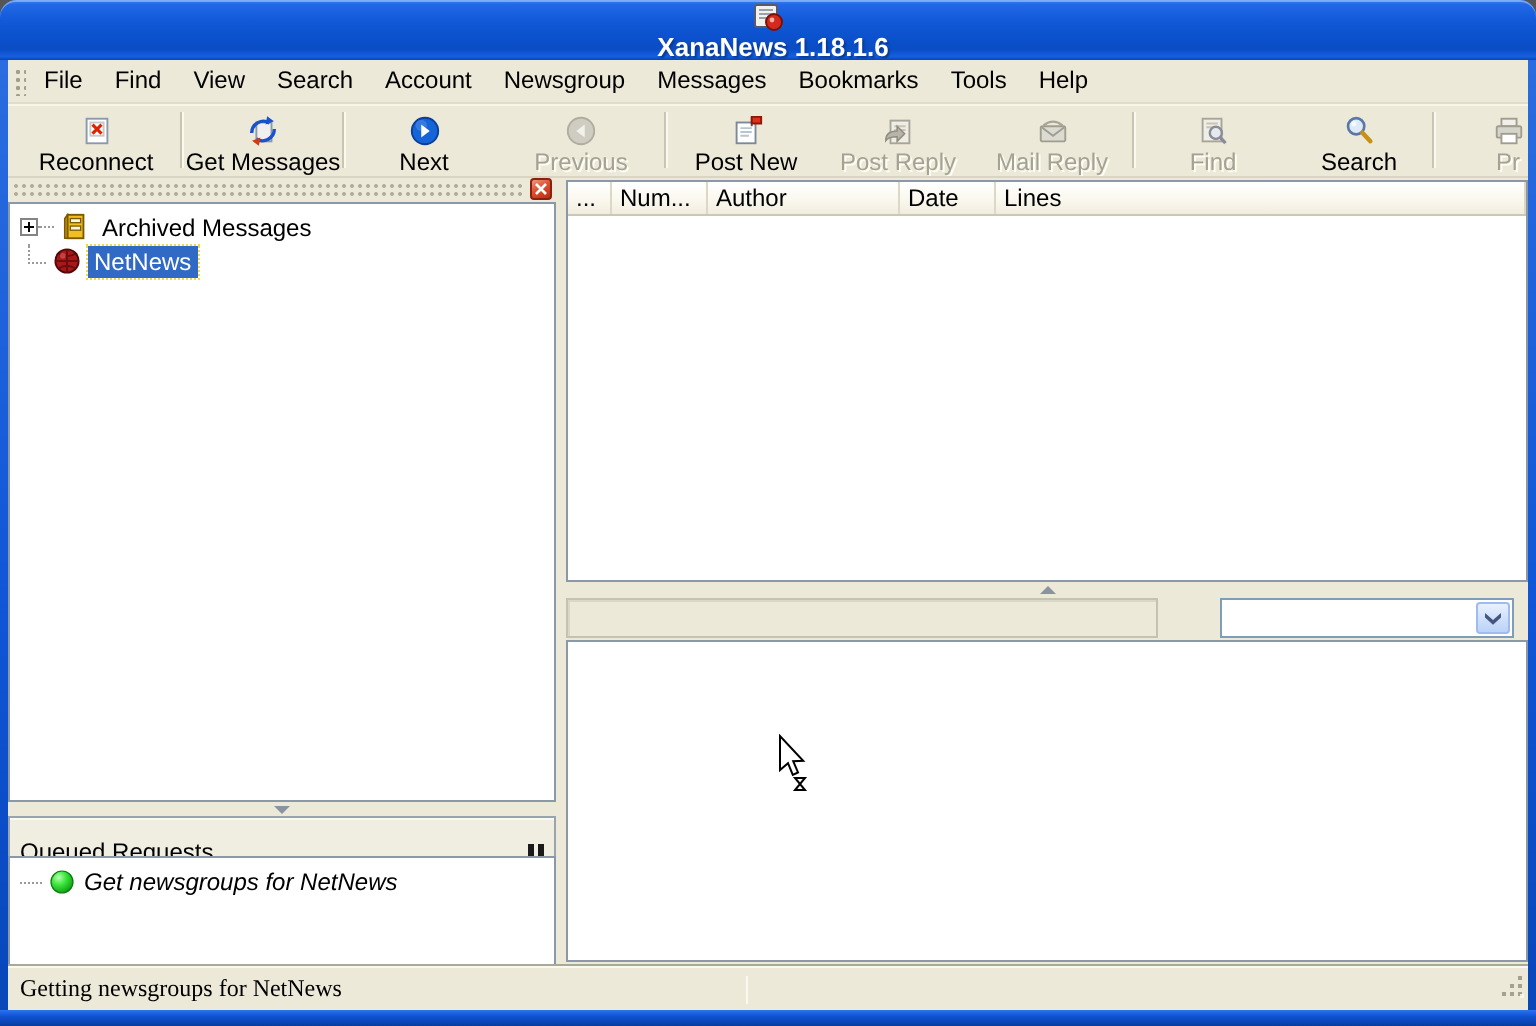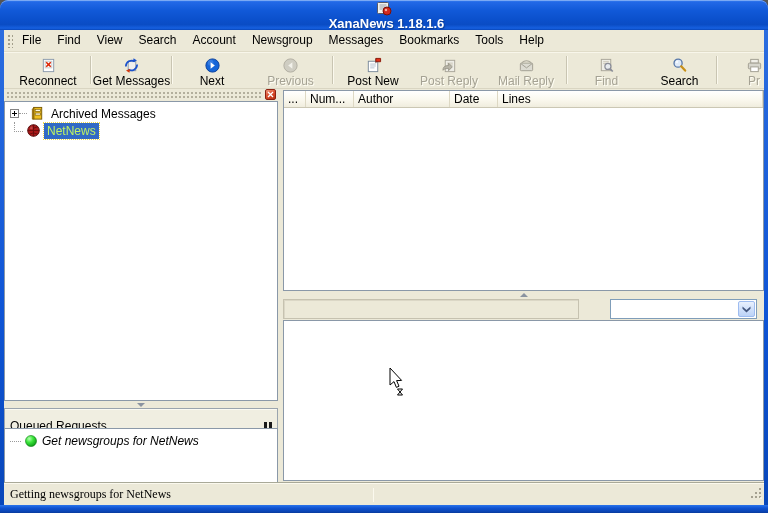--- a/index.html
+++ b/index.html
@@ -79,21 +79,21 @@
   .tree-panel { left:0; top:12px; width:274px; height:300px; padding-top:3px; }
   .tree-row { display:flex; align-items:center; height:17px; }
   .plusbox { width:9px; height:9px; border:1px solid #848484; background:#fff; position:relative; margin-left:5px; flex:0 0 auto; }
   .plusbox::before { content:""; position:absolute; left:1px; top:3px; width:5px; height:1px; background:#000; }
   .plusbox::after  { content:""; position:absolute; left:3px; top:1px; width:1px; height:5px; background:#000; }
   .tree-dash { width:8px; height:1px; border-top:1px dotted #9a9a9a; flex:0 0 auto; }
   .tree-elbow { width:9px; height:10px; margin-left:9px; margin-bottom:8px;
     border-left:1px dotted #9a9a9a; border-bottom:1px dotted #9a9a9a; flex:0 0 auto; }
   .tree-icon { margin:0 3px; flex:0 0 auto; display:flex; }
   .tree-label { padding:1px 3px; white-space:nowrap; }
-  .tree-label.selected { background:#316ac5; color:#bef264; outline:1px dotted #f0d848; }
+  .tree-label.selected { background:#316ac5; color:#ffffff; outline:1px dotted #f0d848; }
 
   .h-splitter { position:absolute; left:0; top:312px; width:274px; height:7px;
     display:flex; align-items:center; justify-content:center; }
   .tri-down { width:0; height:0; border-left:4px solid transparent; border-right:4px solid transparent; border-top:4px solid #8a93a0; }
   .tri-up   { width:0; height:0; border-left:4px solid transparent; border-right:4px solid transparent; border-bottom:4px solid #8a93a0; }
 
   .queued-header { position:absolute; left:0; top:319px; width:274px; height:20px;
     background:#f0eee1; border:1px solid #9aa4ae; display:flex; align-items:center; padding:17px 5px;
     box-shadow:inset 0 1px 0 #fbfaf2; }
   .pause-icon { margin-left:auto; display:flex; gap:2px; }

